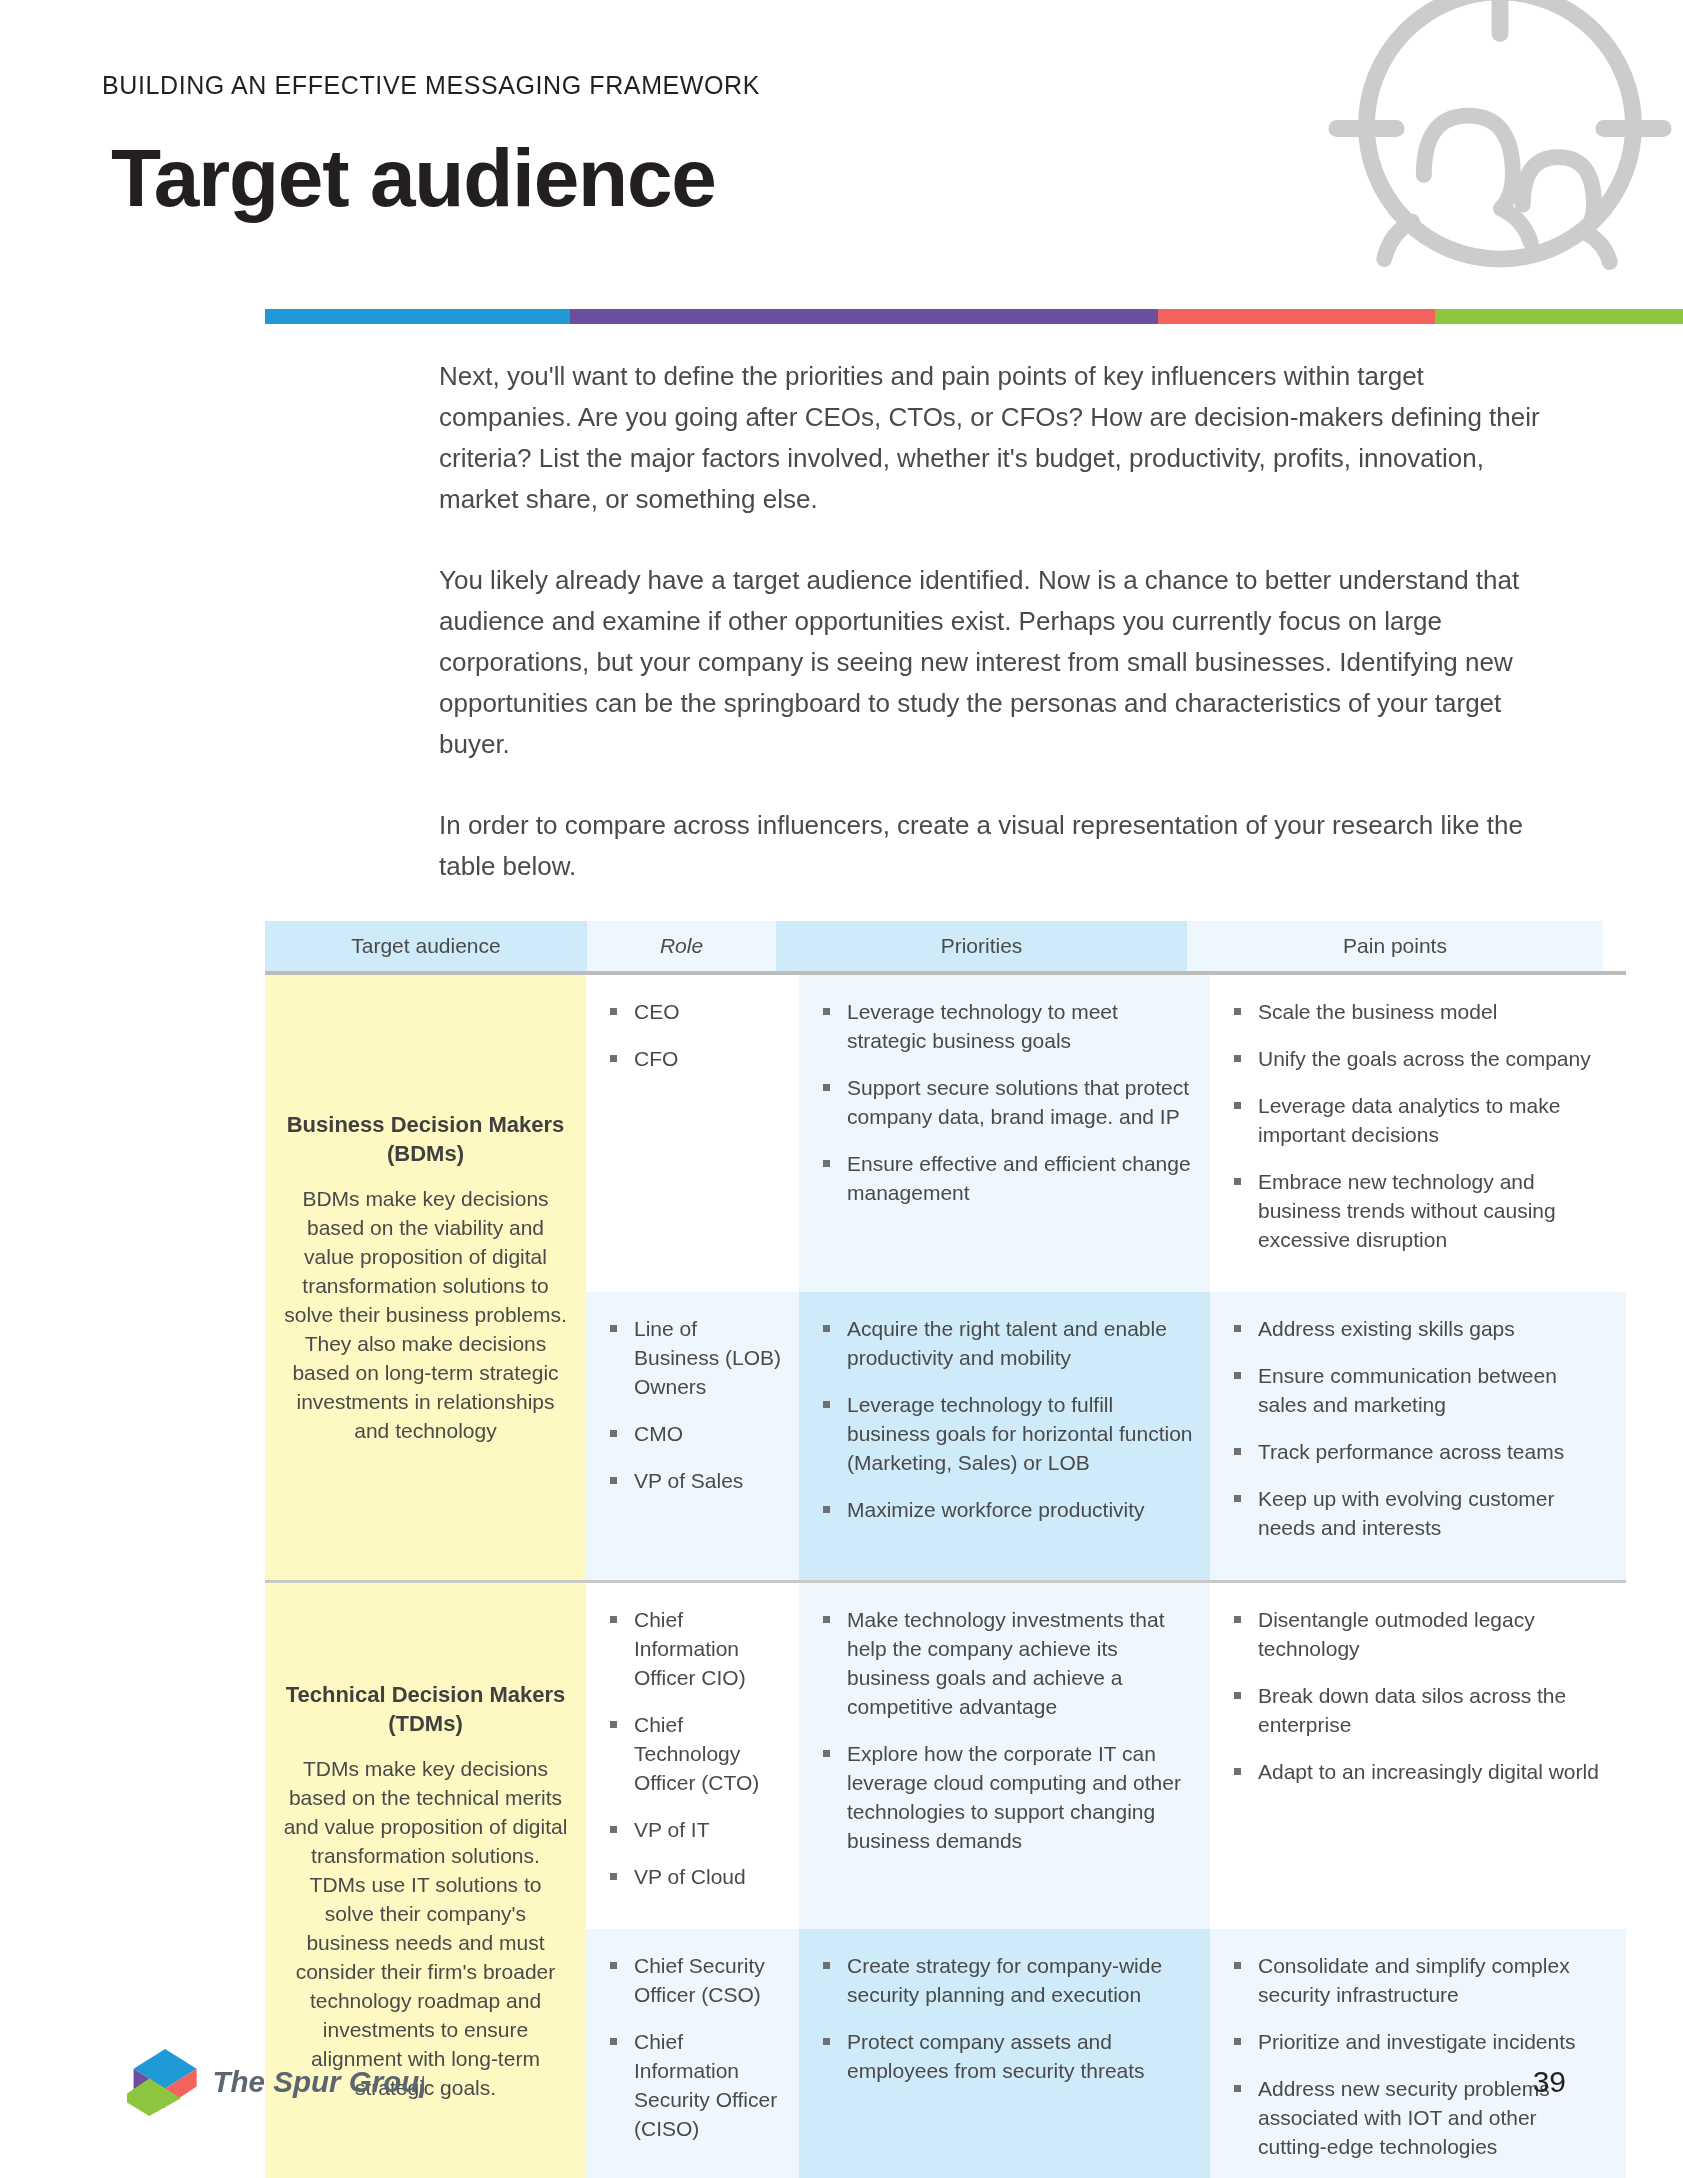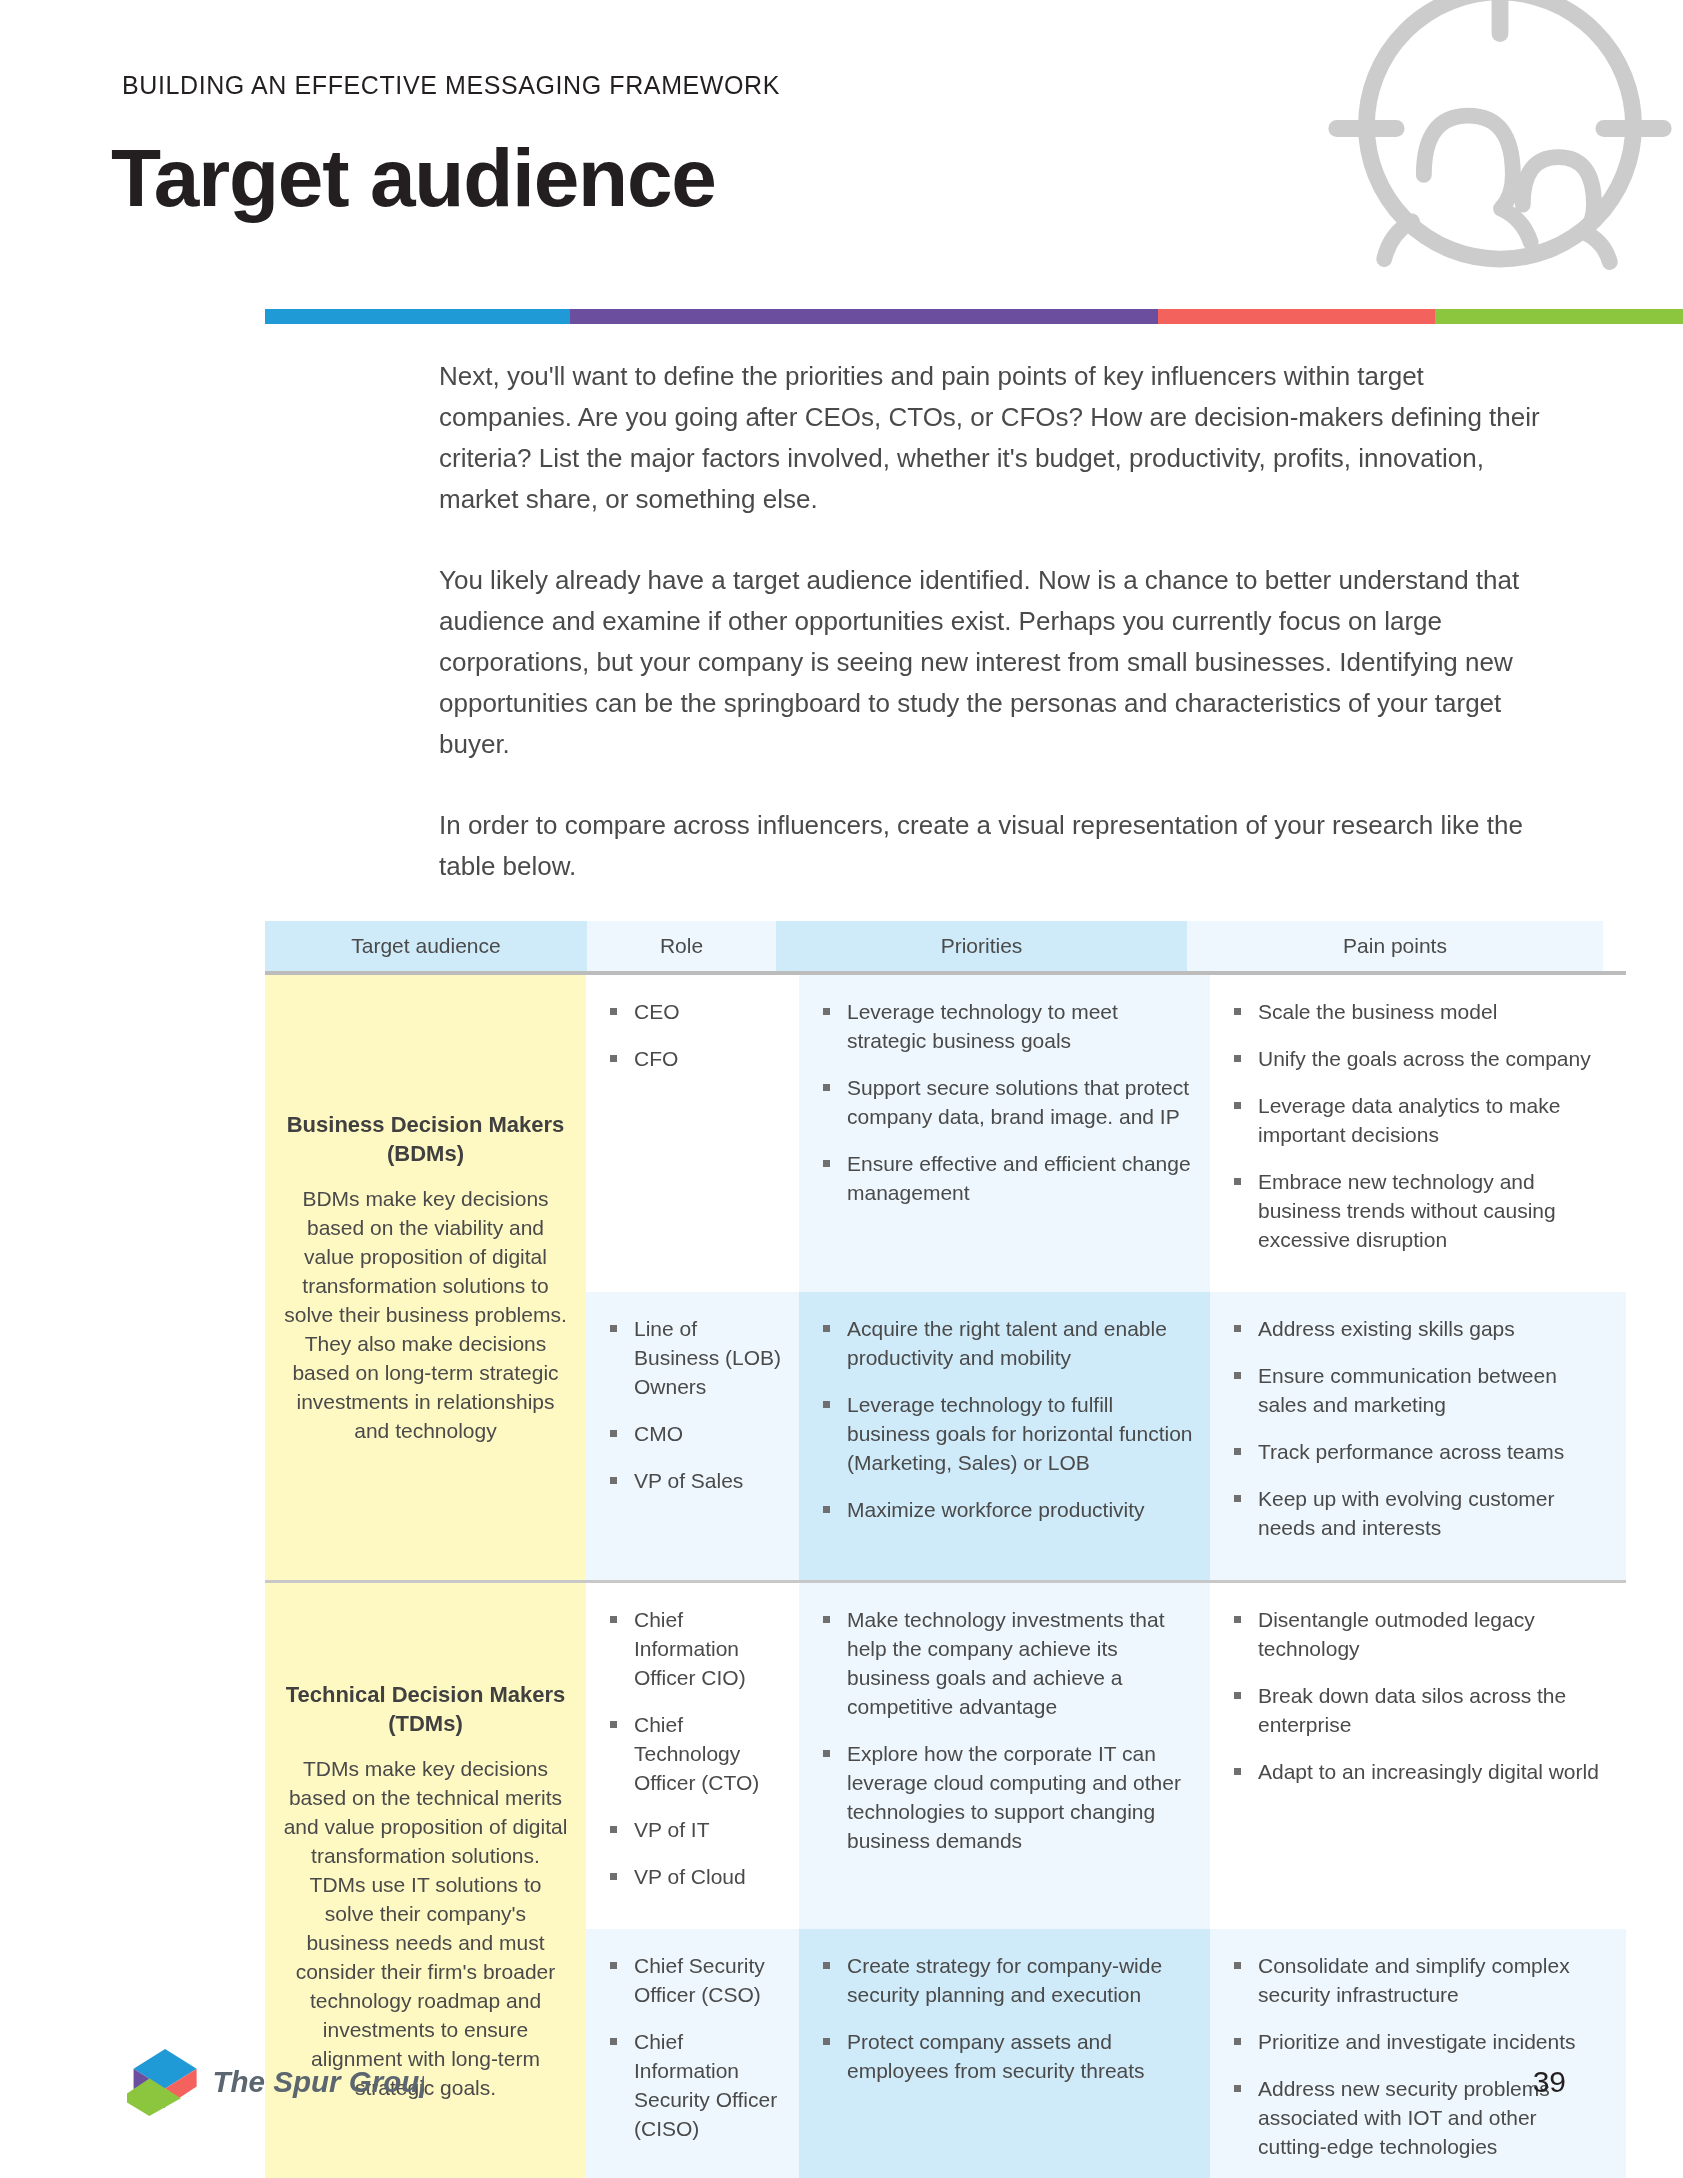--- a/index.html
+++ b/index.html
@@ -7,21 +7,21 @@
     width: 1683px; height: 2178px;
     background: #ffffff;
     font-family: "Liberation Sans", sans-serif;
     color: #3b3b3b;
     overflow: hidden;
   }
   .page { position: relative; width: 1683px; height: 2178px; }
 
   
   .eyebrow {
-    position: absolute; left: 122px; top: 71px;
+    position: absolute; left: 102px; top: 71px;
     font-size: 25px; letter-spacing: 0.6px;
     color: #231f20; font-weight: 400; white-space: nowrap;
   }
   .page-title {
     position: absolute; left: 111px; top: 131px;
     font-size: 82px; font-weight: 700; letter-spacing: -1.2px;
     color: #231f20; white-space: nowrap;
   }
   .hero-icon {
     position: absolute; right: 0px; top: -38px;
@@ -42,21 +42,21 @@
   .intro p:last-child { margin-bottom: 10px; }
 
   
   .tbl { position: absolute; left: 265px; top: 921px; width: 1361px; }
   .thead { display: flex; height: 50px; }
   .thead .th {
     display: flex; align-items: center; justify-content: center;
     font-size: 21px; color: #4a4a4a; font-weight: 400;
   }
   .c1 { width: 322px; }
-  .c2 { width: 189px; }
+  .c2 { width: 189px; font-style: italic; }
   .c3 { width: 411px; }
   .c4 { width: 416px; }
   .sep { height: 4px; background: #bcbcbc; width: 1361px; }
   .sep.thin { height: 3px; background: #c8c8c8; }
 
   .band { display: flex; }
   .audience-cell {
     width: 322px;
     display: flex; flex-direction: column; align-items: center;
     justify-content: center; text-align: center;

